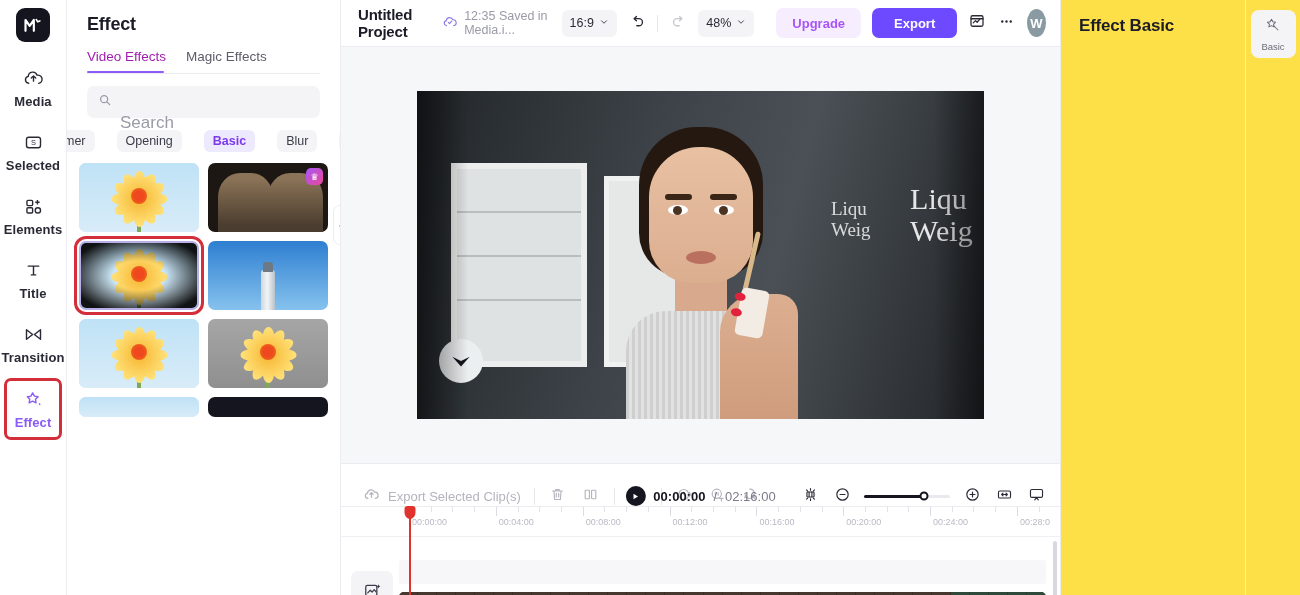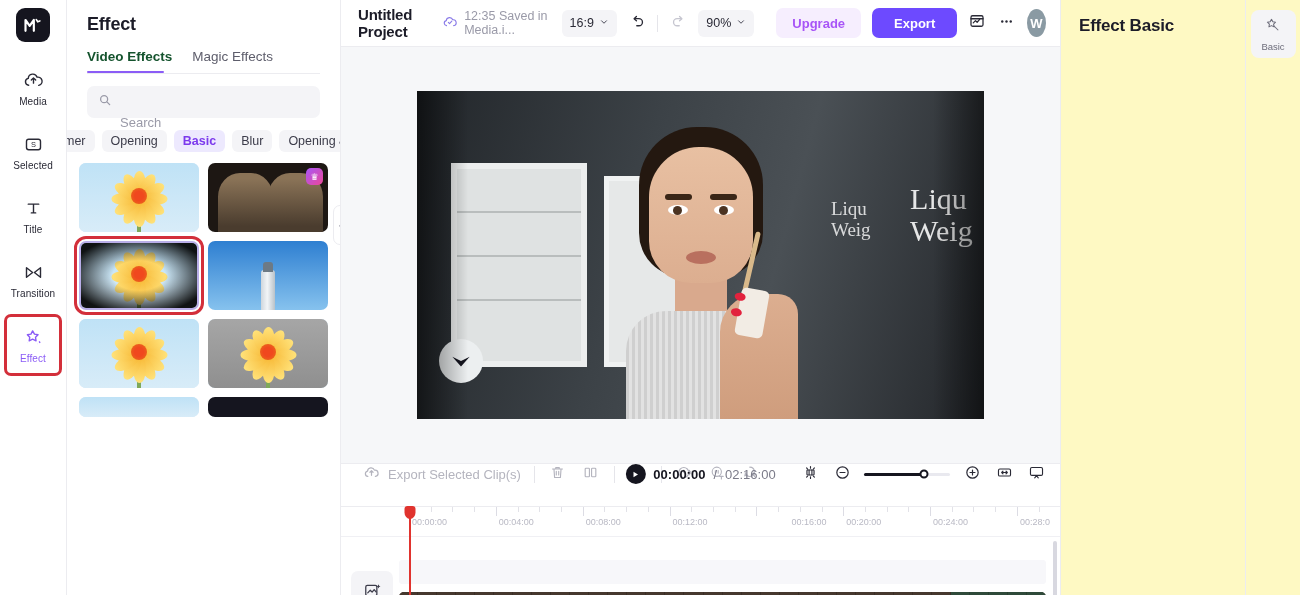--- a/index.html
+++ b/index.html
@@ -22,52 +22,52 @@
   .logo {
     width: 34px; height: 34px; border-radius: 9px; background: #15151f;
     display: flex; align-items: center; justify-content: center;
     margin-bottom: 14px; color: #fff; flex: 0 0 auto;
   }
   .rail-item {
     width: 64px; height: 64px; display: flex; flex-direction: column;
     align-items: center; justify-content: center; gap: 5px;
     color: #2a2a36; cursor: pointer; flex: 0 0 auto;
   }
-  .rail-item .ri-label { font-size: 10px; font-weight: 400; letter-spacing: .1px; }
+  .rail-item .ri-label { font-size: 13px; font-weight: 700; letter-spacing: .1px; }
   .rail-item.active { color: #8b5cf6; }
   .rail-item.selected-box {
     border: 3px solid #d32f3a; border-radius: 7px;
     width: 58px; height: 62px; margin: 2px 0;
   }
   .rail-item svg { display: block; }
 
   
   .panel {
     width: 274px; flex: 0 0 274px; height: 595px; background: #fff;
     border-right: 1px solid #ececf0; position: relative; overflow: hidden;
   }
   .panel-title { font-size: 18px; font-weight: 700; padding: 14px 20px 0; letter-spacing: -.2px; }
   .tabs { display: flex; gap: 20px; padding: 14px 20px 0; position: relative; }
   .tab { font-size: 13.5px; color: #5d5d6b; cursor: pointer; padding-bottom: 9px; }
-  .tab.active { color: #14532d; font-weight: 700; }
+  .tab.active { color: #a21caf; font-weight: 400; }
   .tab.active::after {
     content: ""; position: absolute; left: 20px; bottom: 0;
     width: 77px; height: 2.5px; background: #8b5cf6; border-radius: 2px;
   }
   .tabs-rule { height: 1px; background: #ececf0; margin: 0 20px; }
   .search {
     margin: 12px 20px 0; height: 32px; background: #f4f4f7; border-radius: 7px;
     display: flex; align-items: center; gap: 8px; padding: 0 11px;
   }
   .search input {
-    border: 0; background: transparent; outline: none; font-size: 13px;
+    border: 0; background: transparent; outline: none; font-size: 17px;
     color: #2a2a36; width: 100%; font-family: "Liberation Sans", sans-serif; margin-top: 41px;
   }
   .search input::placeholder { color: #9a9aa8; }
-  .chips { display: flex; gap: 7px; padding: 12px 0 0 10px; overflow: hidden; }
+  .chips { display: flex; gap: 22px; padding: 12px 0 0 10px; overflow: hidden; }
   .chip {
     background: #f4f4f7; border-radius: 6px; padding: 4px 9px; font-size: 12.5px;
     color: #3c3c4a; white-space: nowrap; cursor: pointer; flex: 0 0 auto;
   }
   .chip.first { margin-left: -22px; }
   .chip.active { background: #ede9fe; color: #7c3aed; font-weight: 700; }
   .grid {
     display: grid; grid-template-columns: 1fr 1fr; gap: 9px;
     padding: 11px 12px 0; }
   .thumb {
@@ -183,21 +183,21 @@
   .vbottle { position: absolute; right: 40px; top: 170px; width: 28px; height: 48px; background: #f2ece4;
     border-radius: 5px; transform: rotate(10deg); }
   .vnail { position:absolute; width:11px; height:8px; background:#e2223d; border-radius:50%; }
   .vlogo { position: absolute; left: 22px; bottom: 36px; width: 44px; height: 44px; border-radius: 50%;
     background: #eceff0; display:flex; align-items:center; justify-content:center; }
   .vband { position: absolute; left: 0; right: 0; top: 0; bottom: 0;
     background: linear-gradient(90deg, rgba(0,0,0,.55) 0%, rgba(0,0,0,0) 9%, rgba(0,0,0,0) 91%, rgba(0,0,0,.5) 100%); }
 
   
   .tl-toolbar {
-    height: 42px; display: flex; align-items: flex-start; padding: 0 14px 0 22px;
+    height: 42px; display: flex; align-items: flex-end; padding: 0 14px 0 22px;
     flex: 0 0 42px; background: #fff; position: relative;
   }
   .tl-left { display: flex; align-items: center; gap: 13px; }
   .export-clips { display: flex; align-items: center; gap: 8px; color: #b4b4be; font-size: 13px; cursor: pointer; }
   .tl-icon { color: #b4b4be; width: 20px; height: 20px; display:flex; align-items:center; justify-content:center; cursor: pointer; }
   .tl-icon.dark { color: #2a2a36; }
   .tl-center { position: absolute; left: 50%; transform: translateX(-50%); display: flex; align-items: center; gap: 8px; }
   .play-btn { width: 20px; height: 20px; border-radius: 50%; background: #15151f; display:flex; align-items:center; justify-content:center; cursor:pointer;}
   .time-cur { font-size: 13px; font-weight: 700; color: #15151f; }
   .time-tot { font-size: 13px; color: #7b7b89; }
@@ -236,21 +236,21 @@
   .vfilm { position: absolute; inset: 0; display: flex; }
   .vfilm .cell { flex: 1 1 0; position: relative; overflow: hidden; background: #46382e; border-right: 1px solid rgba(0,0,0,.15); }
   .vfilm .cell.green { background: #2f4a3a; }
   .playhead { position: absolute; top: 0; bottom: 0; width: 1.5px; background: #e0332e; z-index: 8; }
   .playhead .head { position: absolute; top: -1px; left: 50%; transform: translateX(-50%);
     width: 11px; height: 13px; background: #e0332e; border-radius: 3px 3px 50% 50%; }
   .tl-scroll-v { position: absolute; right: 3px; top: 34px; width: 4px; height: 60px; background: #d8d8e0; border-radius: 3px; }
 
   
   .right {
-    width: 240px; flex: 0 0 240px; height: 595px; background: #fef9c3;
+    width: 240px; flex: 0 0 240px; height: 595px; background: #fde047;
     border-left: 1px solid #ececf0; padding: 16px 18px 0; position: relative;
   }
   .right h2 { font-size: 17px; font-weight: 700; letter-spacing: -.2px; }
   .empty-wrap { position: absolute; left: 0; right: 0; top: 140px; display:flex; flex-direction: column; align-items: center; }
   .empty-art { width: 100px; height: 78px; position: relative; margin-bottom: 18px; }
   .empty-art .bar { position: absolute; left: 16px; width: 98px; height: 20px; background: #edeef1; border-radius: 4px; }
   .empty-art .card { position: absolute; left: 0; top: 27px; width: 68px; height: 28px;
     border: 1.6px solid #8a9aa8; border-radius: 6px; background: #f2f4f6; display: flex; align-items: center; padding-left: 8px;}
   .empty-msg { font-size: 12.5px; color: #7b7b89; text-align: center; line-height: 1.5; width: 200px; }
   .right-tabs { position: absolute; right: 0; top: 0; width: 55px; height: 595px; border-left: 1px solid #ececf0; padding-top: 10px; }
@@ -285,20 +285,31 @@
       <span>
         <svg width="21" height="21" viewBox="0 0 24 24" fill="none" stroke="currentColor" stroke-width="1.6">
           <rect x="4" y="6" width="16" height="12" rx="2.5"></rect>
             <text x="12" y="15.4" font-size="8.5" text-anchor="middle" stroke="none" fill="currentColor" font-family="Liberation Sans">S</text>
         </svg>
       </span>
       <span class="ri-label">Selected</span>
     </div>
 
 
+    <div class="rail-item">
+      <span>
+        <svg width="21" height="21" viewBox="0 0 24 24" fill="none" stroke="currentColor" stroke-width="1.6">
+          <rect x="4.5" y="5" width="6.5" height="6" rx="1.2"></rect>
+            <path d="M16.5 4.6v5M14 7.1h5"></path>
+          <rect x="4.5" y="13.5" width="6.5" height="6" rx="1.2"></rect>
+            <circle cx="17" cy="16.5" r="3"></circle>
+        </svg>
+      </span>
+      <span class="ri-label">Elements</span>
+    </div>
 
 
     <div class="rail-item">
       <span>
         <svg width="21" height="21" viewBox="0 0 24 24" fill="none" stroke="currentColor" stroke-width="1.6" stroke-linecap="round">
           <path d="M6 7h12M12 7v10M9.5 17h5"></path>
         </svg>
       </span>
       <span class="ri-label">Title</span>
     </div>
@@ -500,21 +511,21 @@
       <div class="icon-btn dim">
         <span>
           <svg width="17" height="17" viewBox="0 0 24 24" fill="none" stroke="currentColor" stroke-width="1.9" stroke-linecap="round" stroke-linejoin="round">
             <path d="M16 8H10a5 5 0 000 10h3"></path>
               <path d="M13.5 5l3.3 3-3.3 3"></path>
           </svg>
         </span>
       </div>
 
       <div class="zoom-btn">
-        <span>90%</span>
+        <span>48%</span>
         <span>
           <svg width="10" height="10" viewBox="0 0 24 24" fill="none" stroke="#4a4a58" stroke-width="2.4" stroke-linecap="round" stroke-linejoin="round">
               <path d="M6 9l6 6 6-6"></path>
             </svg>
         </span>
       </div>
 
       <div class="spacer"></div>
 
       <div class="btn-upgrade">Upgrade</div>
@@ -725,21 +736,21 @@
           <div class="lbl" style="left: 241.691px;">00:08:00</div>
           <div class="tick" style="left: 263.403px;"></div>
           <div class="tick" style="left: 285.114px;"></div>
           <div class="tick" style="left: 306.826px;"></div>
           <div class="tick major" style="left: 328.537px;"></div>
           <div class="lbl" style="left: 328.537px;">00:12:00</div>
           <div class="tick" style="left: 350.248px;"></div>
           <div class="tick" style="left: 371.96px;"></div>
           <div class="tick" style="left: 393.671px;"></div>
           <div class="tick major" style="left: 415.383px;"></div>
-          <div class="lbl" style="left: 415.383px; margin-left: 32px;">00:16:00</div>
+          <div class="lbl" style="left: 415.383px;">00:16:00</div>
           <div class="tick" style="left: 437.094px;"></div>
           <div class="tick" style="left: 458.805px;"></div>
           <div class="tick" style="left: 480.517px;"></div>
           <div class="tick major" style="left: 502.228px;"></div>
           <div class="lbl" style="left: 502.228px;">00:20:00</div>
           <div class="tick" style="left: 523.94px;"></div>
           <div class="tick" style="left: 545.651px;"></div>
           <div class="tick" style="left: 567.362px;"></div>
           <div class="tick major" style="left: 589.074px;"></div>
           <div class="lbl" style="left: 589.074px;">00:24:00</div>

